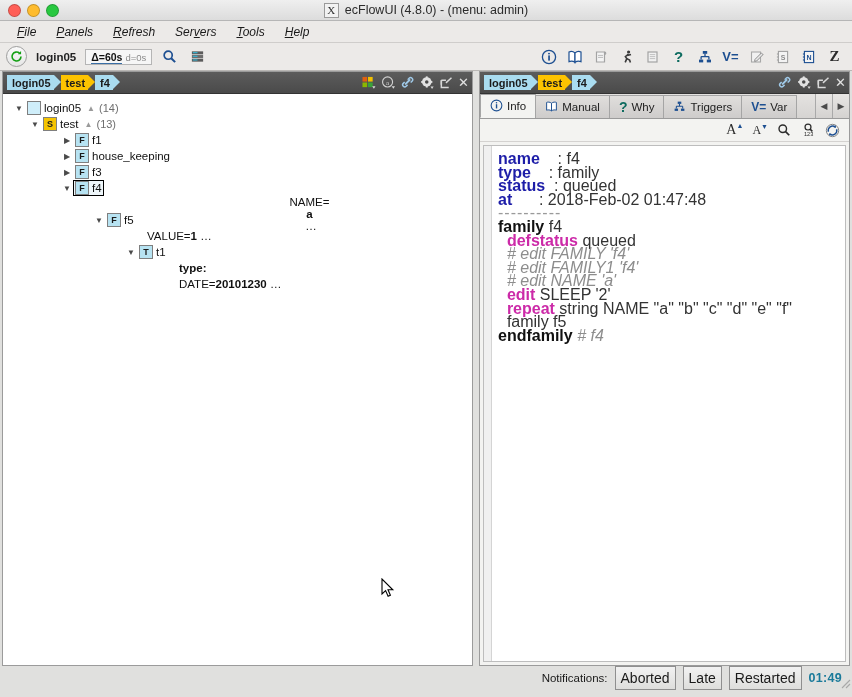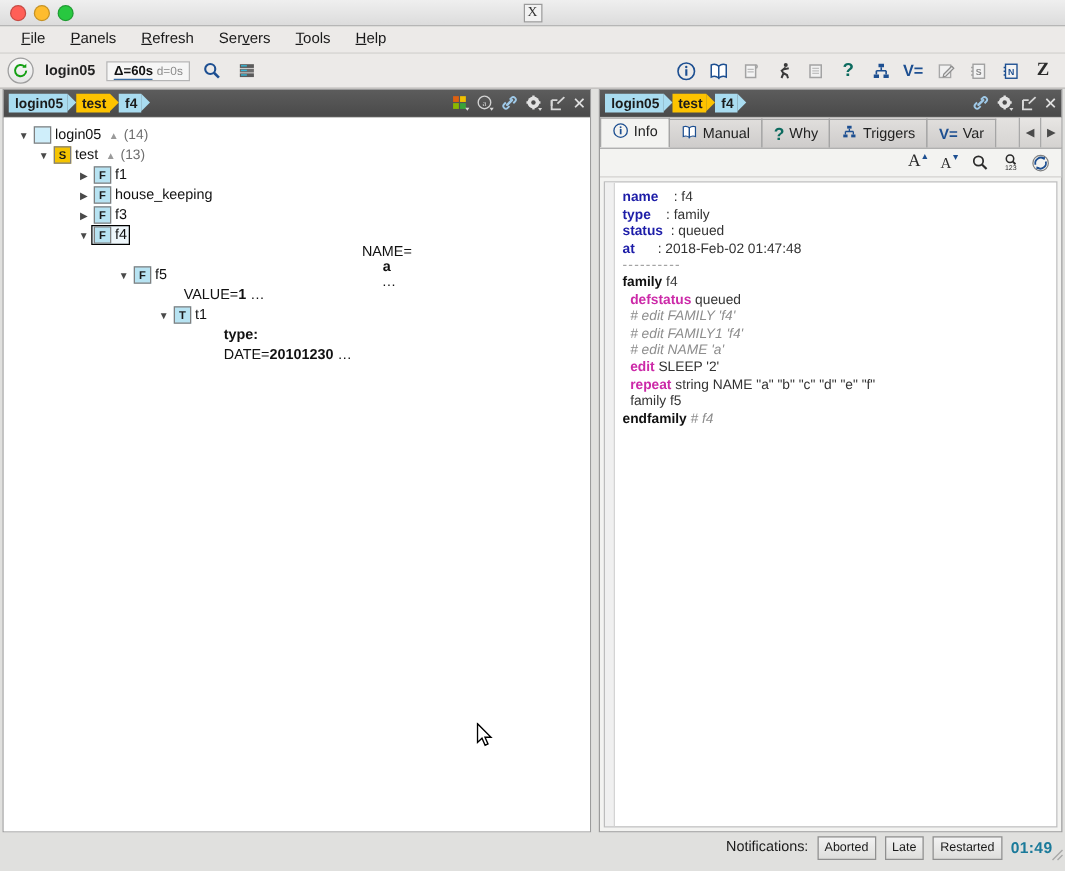--- a/index.html
+++ b/index.html
@@ -30,21 +30,21 @@
     pointer-events:none;
   }
   .xlogo{
     display:inline-block;width:13px;height:13px;line-height:12px;
     font-family:"Liberation Serif", serif;font-size:11px;text-align:center;
     border:1px solid #9a9a9a;background:#f2f2f2;color:#333;
   }
   
   .menubar{
     height:21px;background:#eceae8;border-bottom:1px solid #cfcdcb;
-    display:flex;padding-left:8px;gap:2px;
+    display:flex;align-items:center;padding-left:8px;gap:2px;font-style:italic;
   }
   .menu-item{
     padding:2px 9px;font-size:12px;color:#1a1a1a;cursor:default;border-radius:2px;
   }
   .menu-item u{text-decoration:underline;}
   
   .toolbar{
     height:27px;background:#eceae8;border-bottom:1px solid #b9b7b5;
     display:flex;align-items:center;padding:0 6px;position:relative;
   }
@@ -172,58 +172,59 @@
   .it{font-size:12px;color:#2b2b2b;display:flex;align-items:flex-start;}
   .it sup{font-size:7px;color:#1d4f91;}
   .infowrap{
     flex:1;background:#fff;margin:3px;border:1px solid #bdbdbd;
     position:relative;overflow:hidden;
   }
   .infoscroll{position:absolute;left:0;top:0;width:7px;bottom:0;background:#f0f0f0;border-right:1px solid #d4d4d4;}
   .infotext{
     padding:6px 8px 0 14px;
     font-family:"Liberation Sans", sans-serif;
-    font-size:11px;line-height:13.6px;white-space:pre;
+    font-size:16px;line-height:13.6px;white-space:pre;
   }
   .k{color:#1d1da8;font-weight:bold;}
   .v{color:#333;}
   .sep{color:#9a9a9a;letter-spacing:1px;}
   .kw{color:#cc2aa8;font-weight:bold;}
   .cm{color:#8d8d8d;font-style:italic;}
   .bk{color:#111;font-weight:bold;}
   .pl{color:#333;}
   
   .statusbar{
     height:24px;display:flex;align-items:center;justify-content:flex-end;
     gap:7px;padding-right:10px;background:#e0e0de;font-size:11.5px;color:#1a1a1a;
     position:relative;
   }
   .notif-label{font-weight:normal;}
   .notif-btn{
     border:1px solid #8f8f8f;background:linear-gradient(#f2f2f2,#dededc);
-    padding:3px 5px;font-size:10px;color:#1a1a1a;
+    padding:3px 5px;font-size:14px;color:#1a1a1a;
   }
   .clock{color:#1a7a9a;font-weight:bold;font-size:12.5px;letter-spacing:.3px;}
   .grip{
     position:absolute;right:1px;bottom:1px;width:13px;height:13px;
   }
   
   .cursor{position:absolute;left:378px;top:484px;width:14px;height:21px;pointer-events:none;}
 </style>
 </head>
 <body>
 
 <div class="titlebar">
   <div class="traffic">
     <div class="dot r"></div>
     <div class="dot y"></div>
     <div class="dot g"></div>
   </div>
   <div class="title-center">
     <span class="xlogo">X</span>
+    <span>ecFlowUI (4.8.0) - (menu: admin)</span>
   </div>
 </div>
 
 <div class="menubar">
   <div class="menu-item"><u>F</u><span>ile</span></div>
   <div class="menu-item"><u>P</u><span>anels</span></div>
   <div class="menu-item"><u>R</u><span>efresh</span></div>
   <div class="menu-item">Ser<u>v</u>ers</div>
   <div class="menu-item"><u>T</u><span>ools</span></div>
   <div class="menu-item"><u>H</u><span>elp</span></div>

